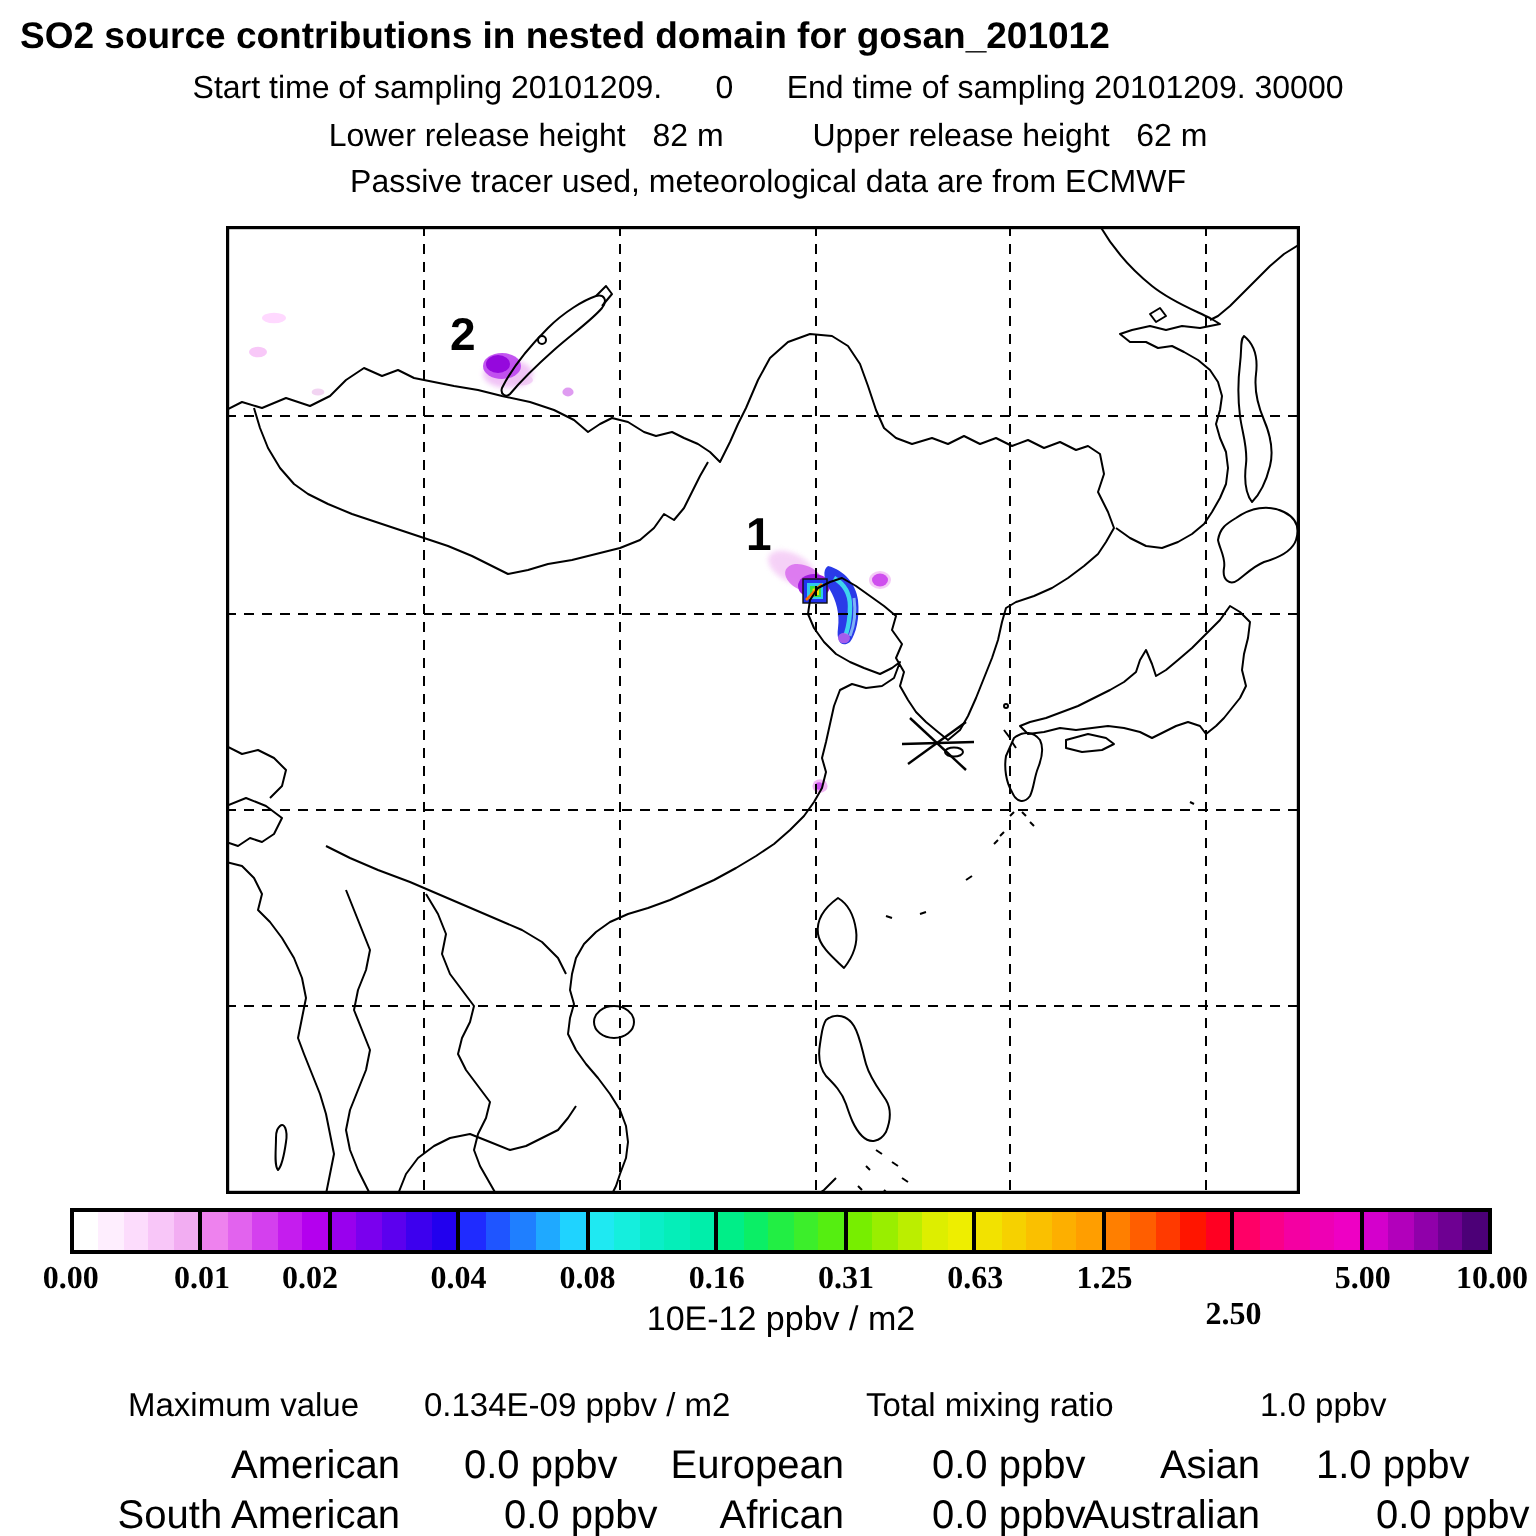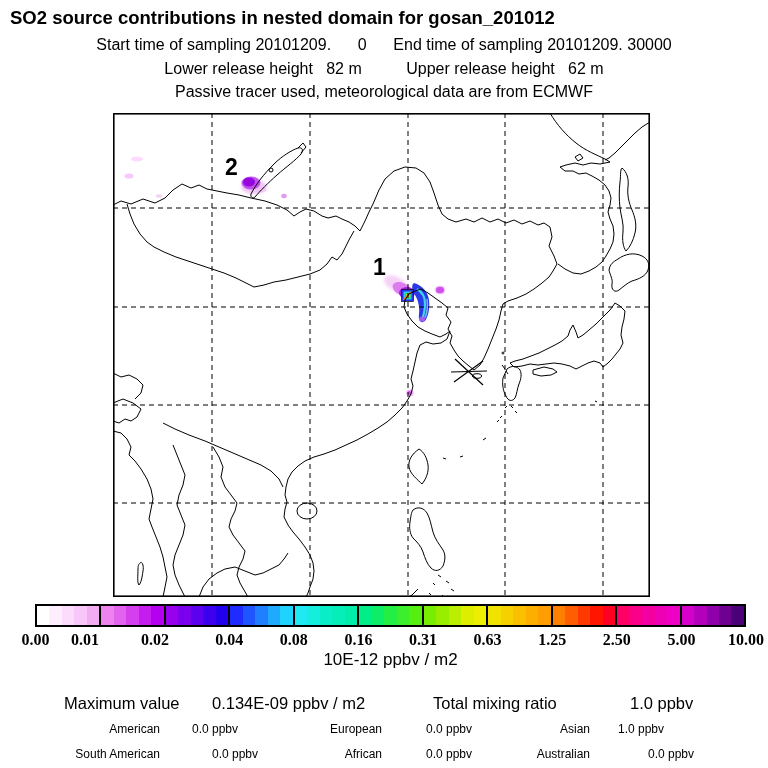--- a/index.html
+++ b/index.html
@@ -19,21 +19,21 @@
   .cb-block + .cb-block{border-left:2px solid #000;}
   .cb-cell{flex:1;}
   .cb-ticks{position:absolute;left:0;top:631px;width:768px;height:20px;font-family:Liberation Serif, serif;}
   .cb-tick{position:absolute;width:70px;text-align:center;font-size:16px;font-weight:bold;}
   .cb-unit{position:absolute;left:35px;top:650px;width:711px;text-align:center;font-size:17px;}
   
   .stats-row1{position:absolute;left:0;top:694px;width:768px;height:20px;font-size:16.5px;}
   .stats-row1 span{position:absolute;white-space:pre;}
   .max-label{left:64px;} .max-value{left:212px;} .total-label{left:433px;} .total-value{left:630px;}
   .reg-rows{position:absolute;left:0;top:0;width:768px;}
-  .reg-lab,.reg-val{position:absolute;font-size:12px;white-space:pre;}
+  .reg-lab,.reg-val{position:absolute;font-size:20px;white-space:pre;margin-left:40px;}
   .reg-lab{text-align:right;}
   .r0{top:722px;} .r1{top:747px;}
   .lab-c0{left:0px;width:160px;} .lab-c1{left:240px;width:142px;} .lab-c2{left:440px;width:150px;}
   .val-c0{left:192px;} .val-c1{left:426px;} .val-c2{left:618px;}
   .r1.val-c2{left:648px;} .r1.val-c0{left:212px;}
 </style>
 </head>
 <body>
 
 <div class="page">
@@ -254,29 +254,29 @@
       <div class="cb-block">
         <div class="cb-cell" style="background: rgb(212, 0, 204);"></div>
         <div class="cb-cell" style="background: rgb(178, 0, 187);"></div>
         <div class="cb-cell" style="background: rgb(144, 0, 170);"></div>
         <div class="cb-cell" style="background: rgb(110, 0, 146);"></div>
         <div class="cb-cell" style="background: rgb(76, 0, 119);"></div>
       </div>
     </div>
   <div class="cb-ticks" id="cbticks">
       <span class="cb-tick" style="left: 0.4px;">0.00</span>
-      <span class="cb-tick" style="left: 50px;">0.01</span>
+      <span class="cb-tick" style="left: 66px;">0.01</span>
       <span class="cb-tick" style="left: 120px;">0.02</span>
       <span class="cb-tick" style="left: 194.2px;">0.04</span>
       <span class="cb-tick" style="left: 258.8px;">0.08</span>
       <span class="cb-tick" style="left: 323.4px;">0.16</span>
       <span class="cb-tick" style="left: 388px;">0.31</span>
       <span class="cb-tick" style="left: 452.6px;">0.63</span>
       <span class="cb-tick" style="left: 517.2px;">1.25</span>
-      <span class="cb-tick" style="left: 581.8px;">2.50</span>
+      <span class="cb-tick" style="left: 581.8px; margin-top: 18px;">2.50</span>
       <span class="cb-tick" style="left: 646.4px;">5.00</span>
       <span class="cb-tick" style="left: 711px;">10.00</span>
     </div>
   <div class="cb-unit">10E-12 ppbv / m2</div>
 
   <div class="stats-row1">
     <span class="max-label">Maximum value</span>
     <span class="max-value">0.134E-09 ppbv / m2</span>
     <span class="total-label">Total mixing ratio</span>
     <span class="total-value">1.0 ppbv</span>

